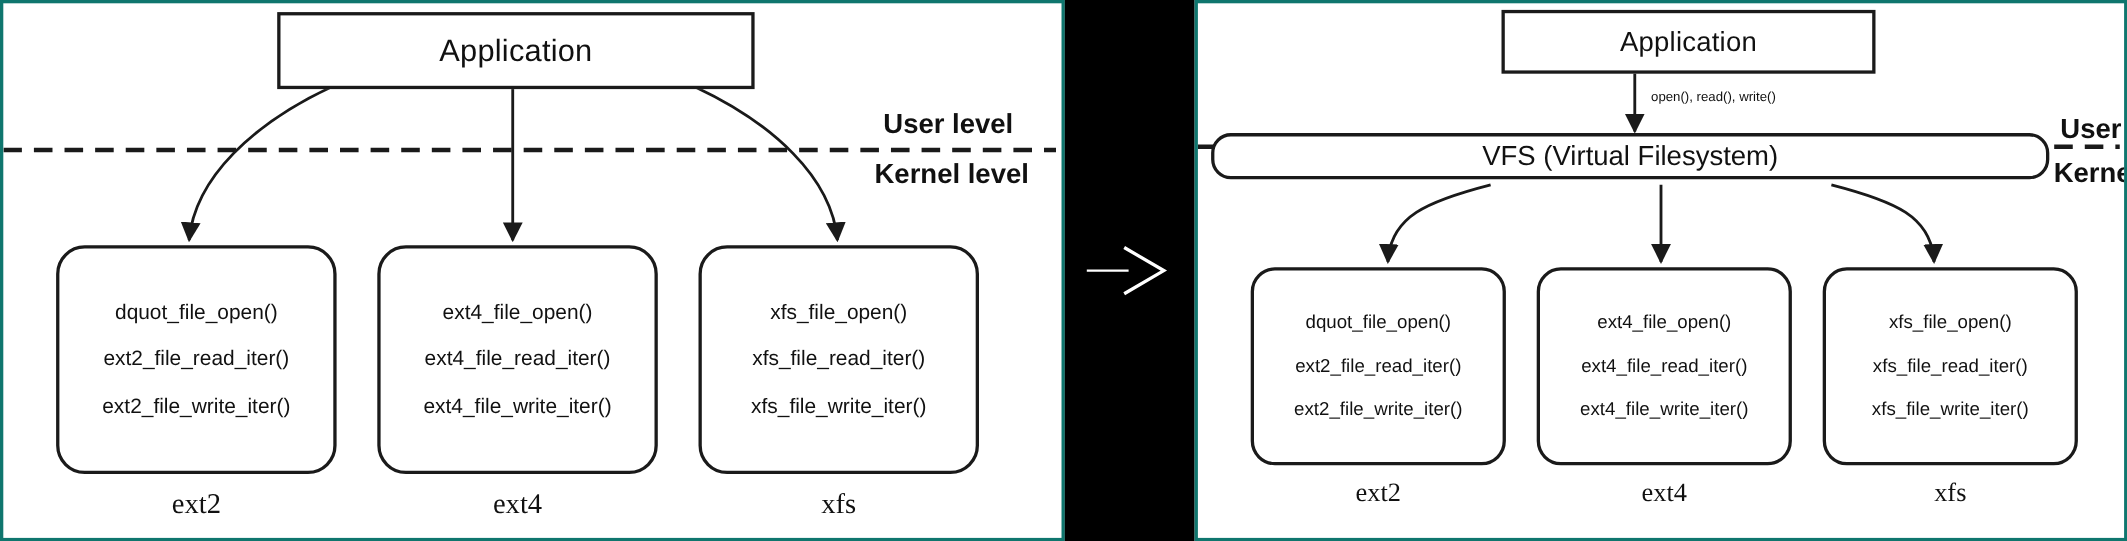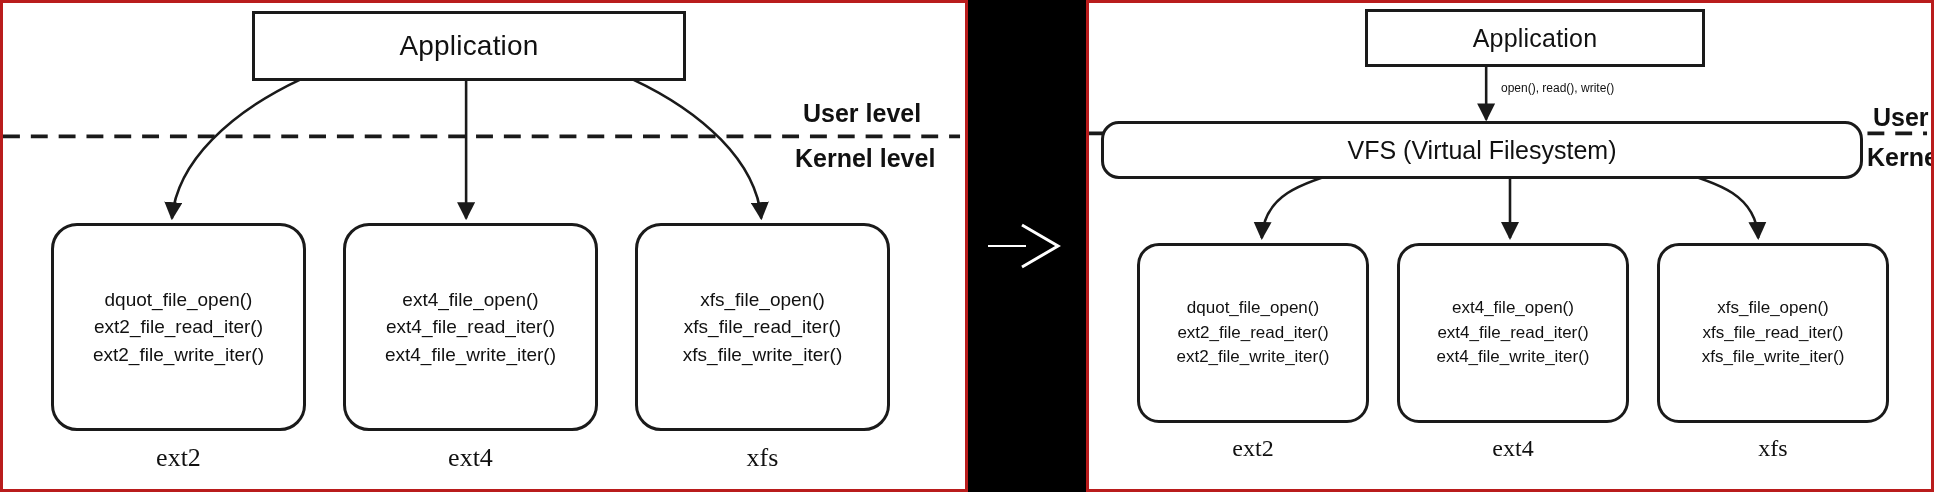--- a/index.html
+++ b/index.html
@@ -18,21 +18,21 @@
     background: #000000;
     overflow: hidden;
   }
 
   
   .panel {
     position: absolute;
     top: 0;
     height: 492px;
     background: #ffffff;
-    border: 3px solid #b91c1c;
+    border: 3px solid #0f766e;
     box-sizing: border-box;
     overflow: hidden;
   }
   #panel-before { left: 0px;    width: 968px; }
   #panel-after  { left: 1086px; width: 848px; }
 
   .panel-svg {
     position: absolute;
     left: 0;
     top: 0;
@@ -47,21 +47,21 @@
     box-sizing: border-box;
     border: 3px solid #1a1a1a;
     background: #ffffff;
     display: flex;
     align-items: center;
     justify-content: center;
     text-align: center;
     color: #111111;
   }
   .box.rect   { border-radius: 0; }
-  .box.round  { border-radius: 26px; }
+  .box.round  { border-radius: 26px; gap: 15px; }
   .box.vfsbox { border-radius: 18px; }
 
   .app-box {
     font-size: 28px;
     letter-spacing: 0.2px;
   }
   .fs-box {
     font-size: 19px;
     line-height: 1.45;
     flex-direction: column;
@@ -184,21 +184,21 @@
 
       <path d="M 580 167 C 638 182 672 196 674 238" fill="none" stroke="#1a1a1a" stroke-width="2.6" marker-end="url(#ah2)"></path>
     </svg>
 
     <div class="box rect app-box" style="left:276px; top:6px; width:340px; height:58px; font-size:25px;">
       <span>Application</span>
     </div>
 
     <div class="txt syscall-label" style="left:412px; top:78px;">open(), read(), write()</div>
 
-    <div class="box vfsbox vfs-label" style="left:12px; top:118px; width:762px; height:58px;">
+    <div class="box vfsbox vfs-label" style="left:12px; top:118px; width:762px; height:42px;">
       <span>VFS (Virtual Filesystem)</span>
     </div>
 
     <div class="txt level-label" style="left:784px; top:100px;">User level</div>
     <div class="txt level-label" style="left:778px; top:140px;">Kernel level</div>
 
     <div class="box round fs-box" style="left:48px; top:240px; width:232px; height:180px; font-size:17px; border-radius:22px;">
       <span class="fn">dquot_file_open()</span>
       <span class="fn">ext2_file_read_iter()</span>
       <span class="fn">ext2_file_write_iter()</span>

